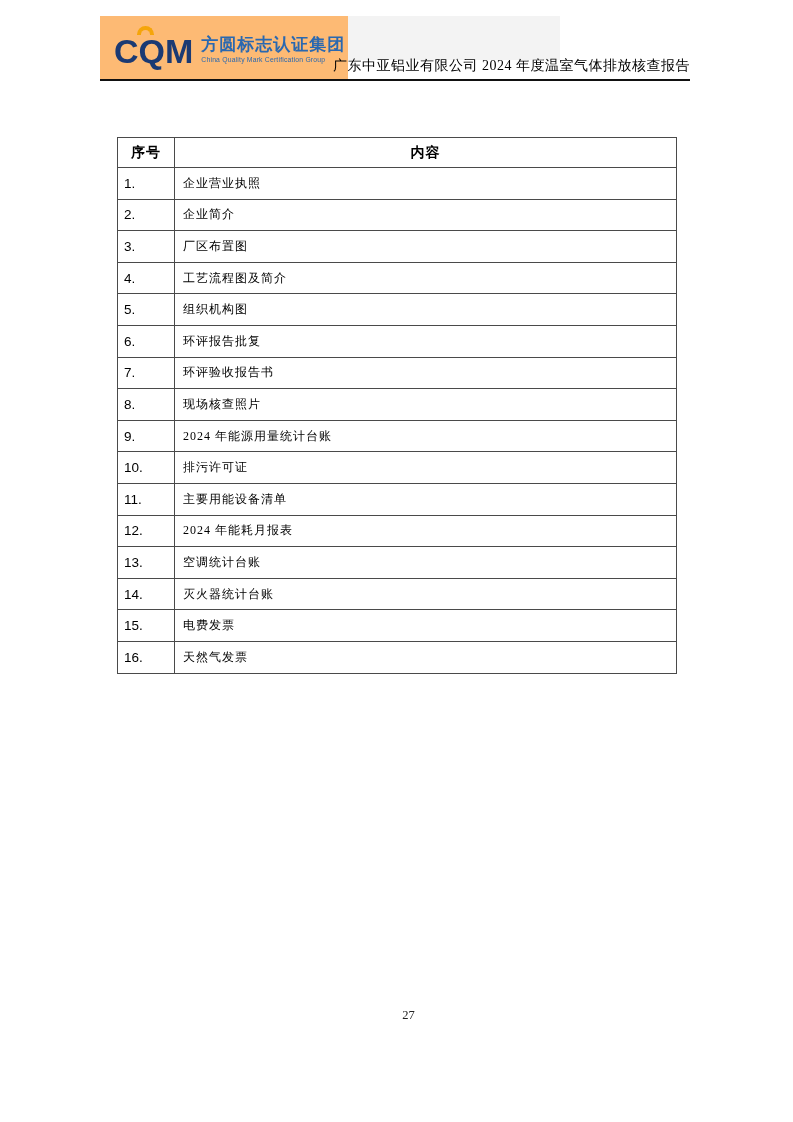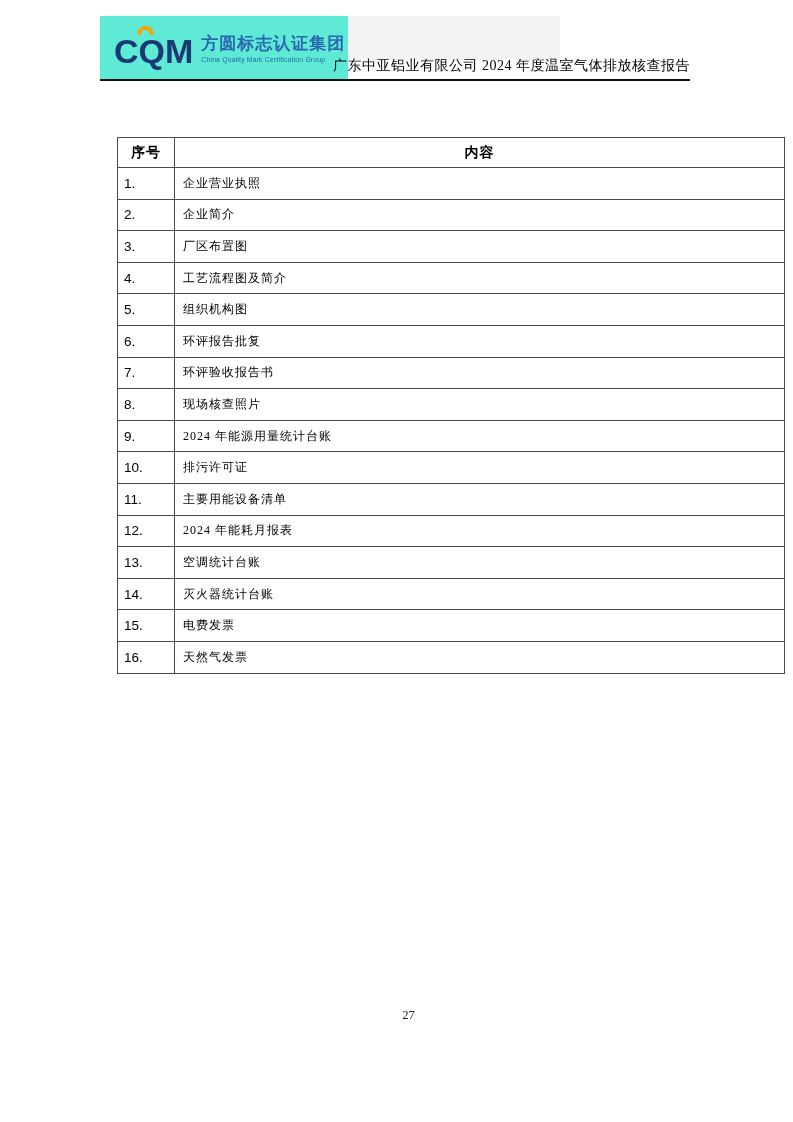--- a/index.html
+++ b/index.html
@@ -11,42 +11,42 @@
     font-family:"Liberation Serif",serif;
     color:#000;
   }
   
   .logo-bg-wide{
     position:absolute;left:100px;top:16px;width:460px;height:44px;
     background:#f3f3f3;
   }
   .logo-area{
     position:absolute;left:100px;top:16px;width:248px;height:63px;
-    background:#5eead4;
+    background:#fdba74;
     display:flex;align-items:center;
     box-sizing:border-box;padding-left:14px;
   }
   .cqm-wrap{
     position:relative;
     font-family:"Liberation Sans",sans-serif;
     font-weight:bold;font-size:34px;line-height:1;
     color:#1b3a73;letter-spacing:0;
     display:inline-block;
     margin-top:6px;
   }
   .arc{
     position:absolute;left:23px;top:-8px;
     width:17px;height:9px;
     border:4px solid #f5a50a;border-bottom:none;
     border-radius:10px 10px 0 0;
     box-sizing:border-box;
   }
   .logo-text{margin-left:8px;margin-top:4px;}
   .logo-cn{
-    font-family:Liberation Mono, monospace;
+    font-family:Liberation Sans, sans-serif;
     font-weight:bold;font-size:17px;color:#2a68b0;
     letter-spacing:1px;line-height:1.1;white-space:nowrap;
   }
   .logo-en{
     font-family:"Liberation Sans",sans-serif;
     font-size:6.8px;color:#2a68b0;letter-spacing:0.2px;
     margin-top:2px;white-space:nowrap;
   }
   .report-title{
     position:absolute;right:103px;top:57px;
@@ -59,21 +59,21 @@
   }
   
   .section-title{
     position:absolute;left:117px;top:101px;
     font-size:15.5px;font-weight:bold;color:#000;
     letter-spacing:0.5px;
   }
   
   table.doc-table{
     position:absolute;left:117px;top:137px;
-    width:668px;
+    width:560px;
     border-collapse:collapse;table-layout:fixed;
     border:1.5px solid #000;
   }
   .doc-table th,.doc-table td{
     border:1px solid #4a4a4a;
     box-sizing:border-box;
     vertical-align:middle;
   }
   .doc-table th{
     height:30px;font-size:14px;font-weight:bold;

